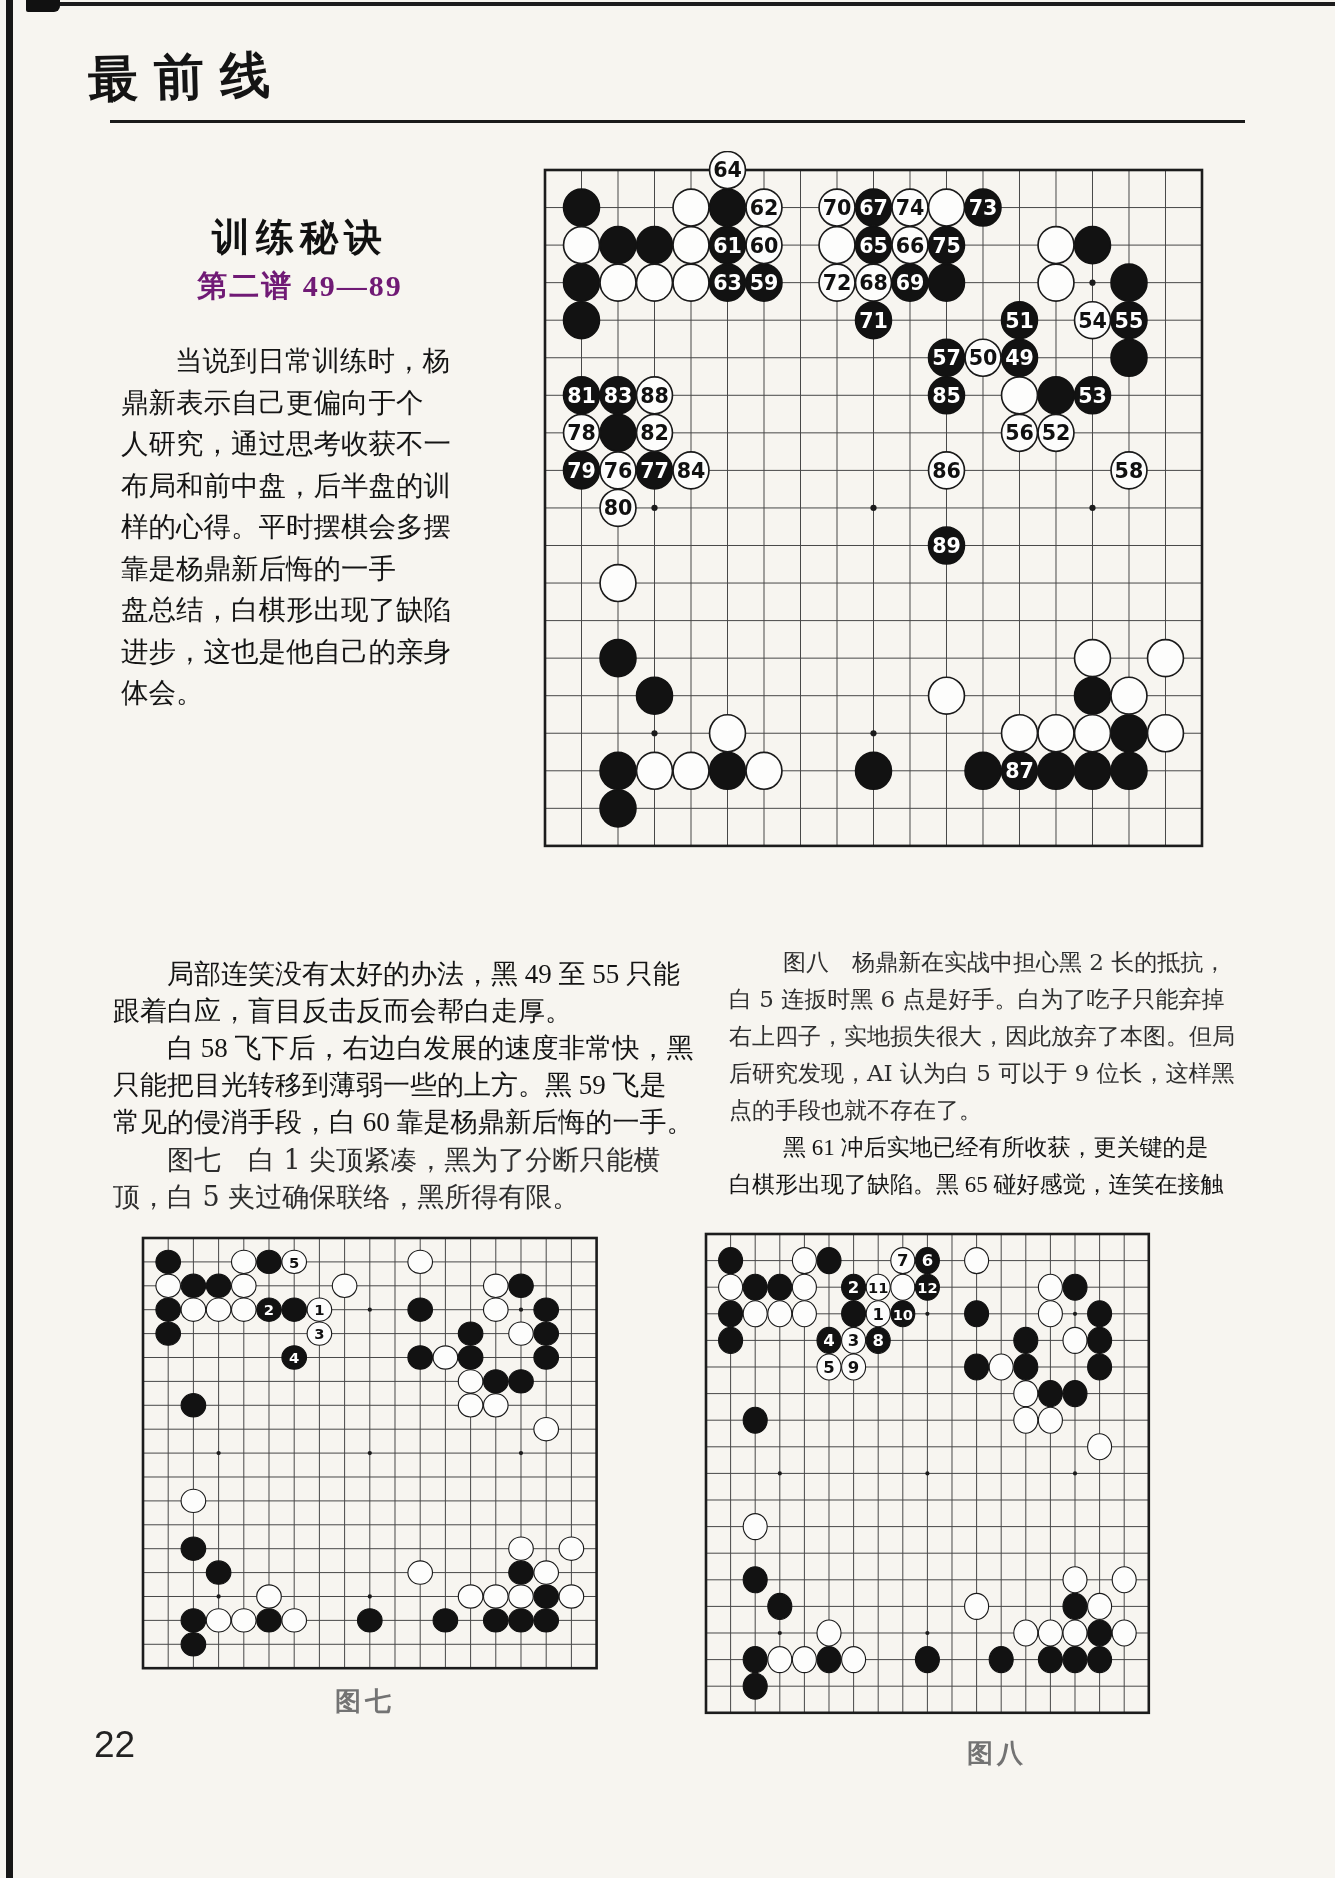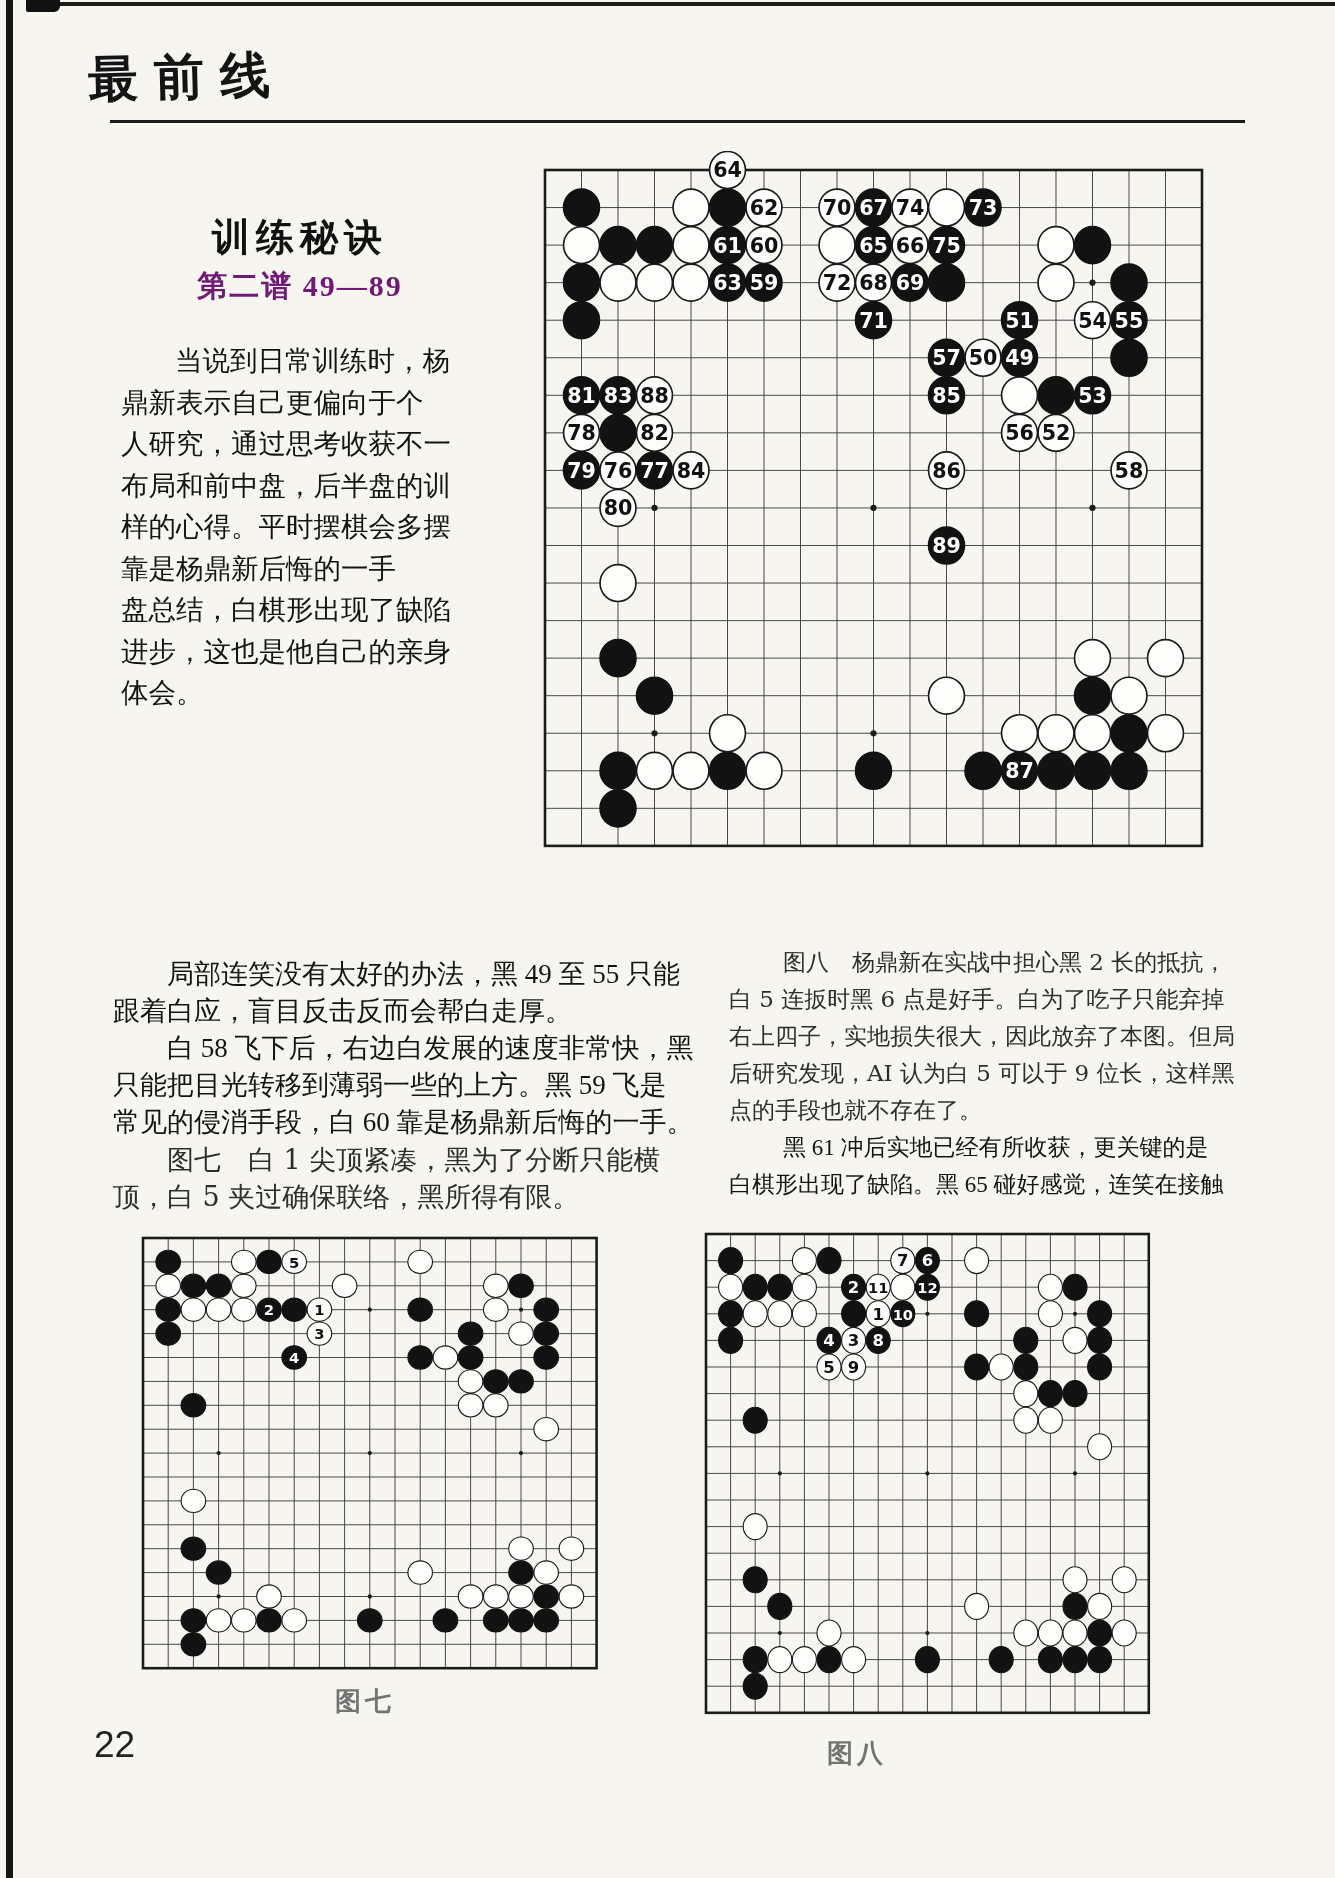--- a/index.html
+++ b/index.html
@@ -36,21 +36,21 @@
   
   .colL{left:113px;top:944px;width:546px;font-size:27px;line-height:37px;margin-top:12px;}
   .colR{left:705px;top:944px;width:548px;font-size:23px;line-height:37px;margin-left:24px;}
   .tl{white-space:nowrap;color:#141414;}
   .tl.ind{text-indent:54px;}
   .tl.kai{color:#2e2e2e;font-family:"DejaVu Serif","Liberation Serif",serif;}
   
   .board{position:absolute;}
   .caption{font-size:26px;font-weight:bold;letter-spacing:4px;color:#737373;}
   .cap7{left:265px;top:1684px;width:200px;text-align:center;}
-  .cap8{left:827px;top:1736px;width:200px;text-align:left;}
+  .cap8{left:827px;top:1736px;width:200px;text-align:right;}
   .pagenum{
     left:94px;top:1724px;font-size:37px;color:#222;
     font-family:"Liberation Sans","DejaVu Sans",sans-serif;
   }
 </style>
 </head>
 <body>
 
 <div class="abs edge-left"></div>
 <div class="abs edge-top"></div>

